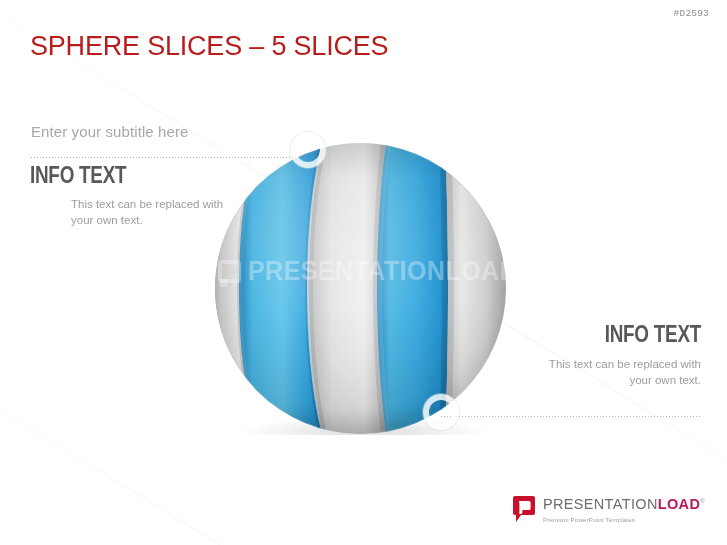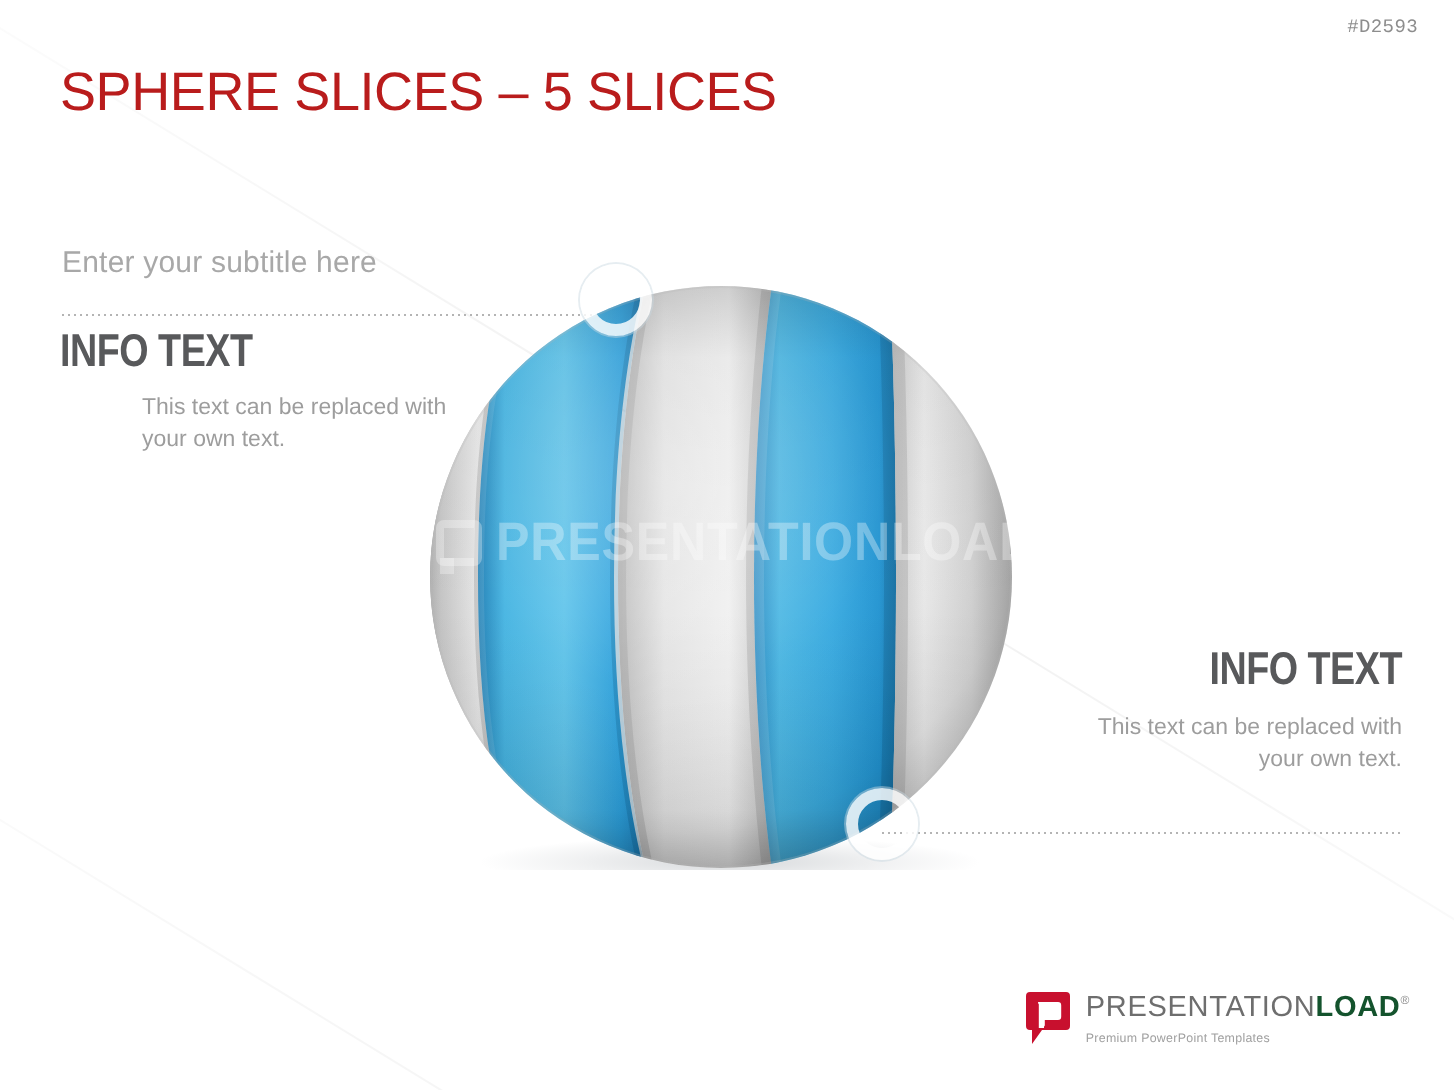--- a/index.html
+++ b/index.html
@@ -167,21 +167,21 @@
     width:22px; height:26px;
     position:relative; flex:0 0 auto;
     margin-top:1px;
   }
   .logo-text-wrap { margin-left:8px; }
   .logo-name {
     font-family:"Liberation Sans", sans-serif;
     font-size:14.5px; color:#6e6e6e; letter-spacing:0.35px;
     line-height:1; white-space:nowrap;
   }
-  .logo-name b { color:#14532d; font-weight:bold; }
+  .logo-name b { color:#be185d; font-weight:bold; }
   .logo-name sup { font-size:6px; vertical-align:super; color:#8a8a8a; }
   .logo-tagline {
     margin-top:3px;
     font-size:6.2px; color:#a0a0a0; letter-spacing:0.15px;
     white-space:nowrap;
   }
 </style>
 </head>
 <body>
 

